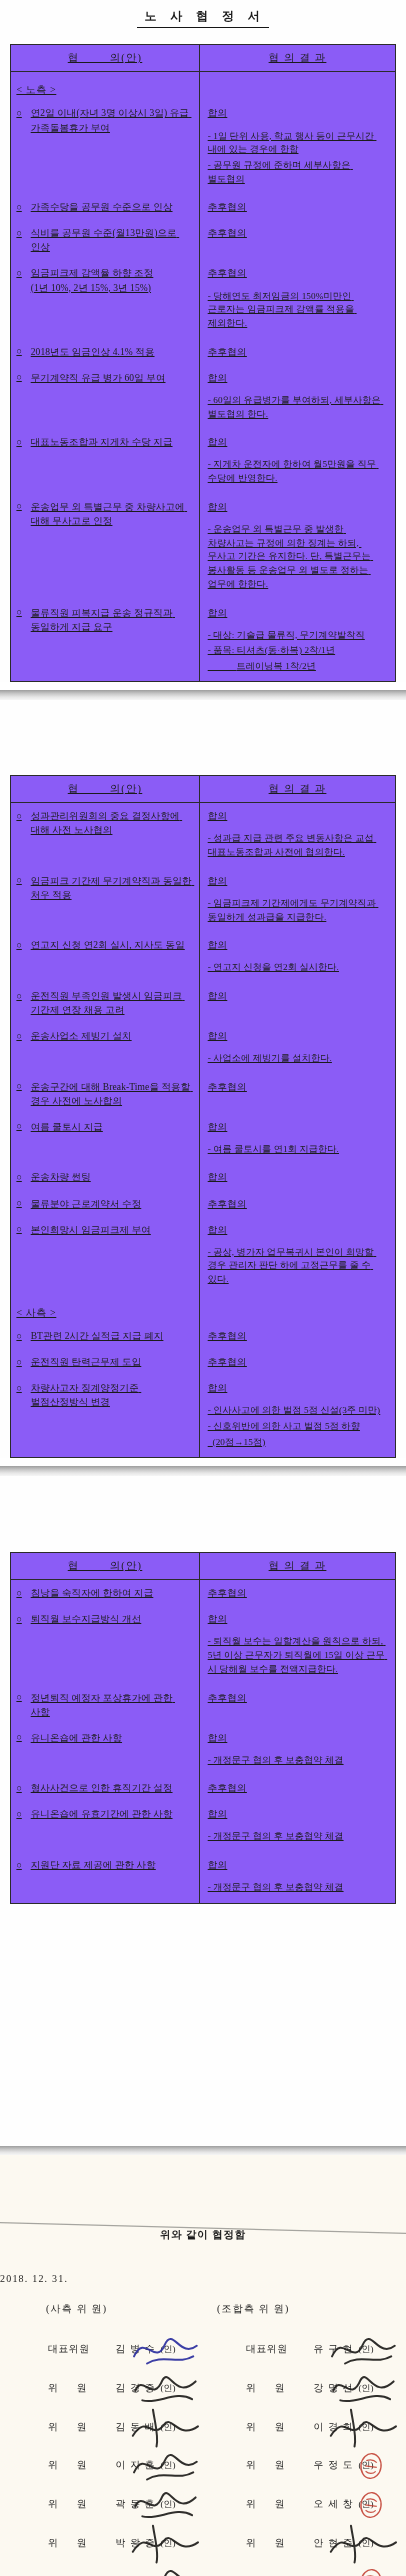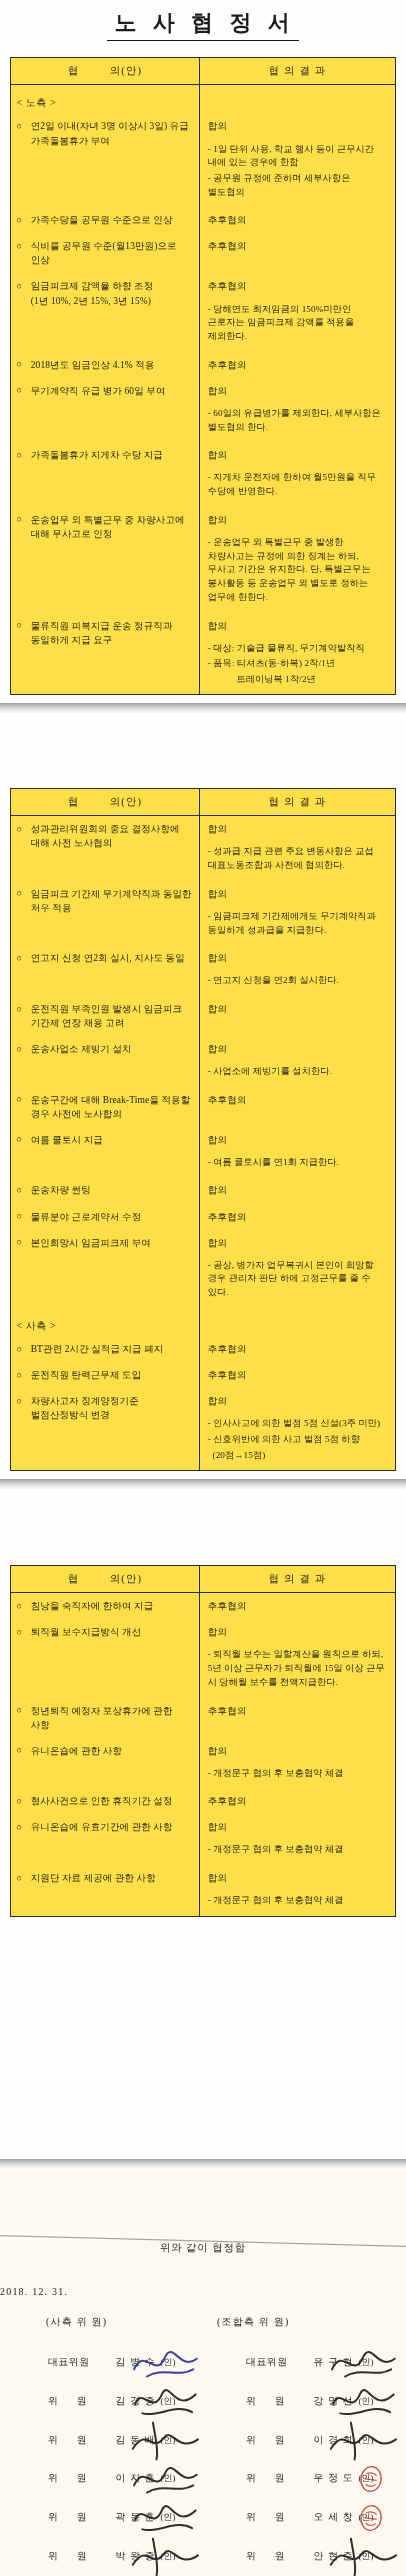--- a/index.html
+++ b/index.html
@@ -15,33 +15,34 @@
     background:linear-gradient(180deg,#9e9e9e 0%,#c6c6c6 35%,#e6e6e6 70%,#f6f6f6 100%);
   }
   
   .doc-title{
     text-align:center;
     padding-top:8.3px;
     margin-bottom:15.5px;
   }
   .doc-title span{
     display:inline-block;
-    font-size:22px;
+    font-size:12px;
     font-weight:bold;
     letter-spacing:5.4px;
     border-bottom:1.8px solid #151515;
     padding:0 3.6px 1.8px 7.2px;
     white-space:pre;
   }
   
   .agree-table{
     width:384px;
     margin:8px auto;
     border:1.2px solid #2b2b2b;
-    background:#fde047;
+    background:#8b5cf6;
+    text-decoration:underline;
   }
   .trow{display:grid;grid-template-columns:189px 1fr;}
   .cell-left{
     border-right:1.2px solid #2b2b2b;
     padding:6px 6px 6px 5.4px;
   }
   .cell-right{padding:6px 7.2px 6px 7.7px;}
   .header-row .cell-left,.header-row .cell-right{
     text-align:center;
     font-size:10.4px;
@@ -80,20 +81,21 @@
     margin-bottom:1.8px;
   }
   
   .page.sig{background:#fcf9f1;}
   .scan-line{position:absolute;left:0;top:64px;width:406px;height:18px;}
   .agree-line{
     text-align:center;
     padding-top:73px;
     font-size:10.4px;
     letter-spacing:0.9px;
+    font-weight:bold;
   }
   .agree-date{
     margin-top:31px;
     font-size:10px;
     letter-spacing:1.2px;
   }
   .sig-grid{display:grid;grid-template-columns:203px 203px;margin-top:18px;}
   .sig-col-header{
     font-size:10px;
     letter-spacing:1.2px;
@@ -217,29 +219,29 @@
       <div class="trow">
         <div class="cell-left">
           <div class="item-line">
             <span class="bullet">○</span>
             <span class="item-text">무기계약직 유급 병가 60일 부여</span>
           </div>
         </div>
         <div class="cell-right">
           <div class="result-text">합의</div>
           <div class="details">
-            <div class="detail-line">- 60일의 유급병가를 제외한다, 세부사항은 별도협의 한다.</div>
-          </div>
-        </div>
-      </div>
-      <div class="trow">
-        <div class="cell-left">
-          <div class="item-line">
-            <span class="bullet">○</span>
-            <span class="item-text">가족돌봄휴가 지게차 수당 지급</span>
+            <div class="detail-line">- 60일의 유급병가를 부여하되, 세부사항은 별도협의 한다.</div>
+          </div>
+        </div>
+      </div>
+      <div class="trow">
+        <div class="cell-left">
+          <div class="item-line">
+            <span class="bullet">○</span>
+            <span class="item-text">대표노동조합과 지게차 수당 지급</span>
           </div>
         </div>
         <div class="cell-right">
           <div class="result-text">합의</div>
           <div class="details">
             <div class="detail-line">- 지게차 운전자에 한하여 월5만원을 직무 수당에 반영한다.</div>
           </div>
         </div>
       </div>
       <div class="trow">

